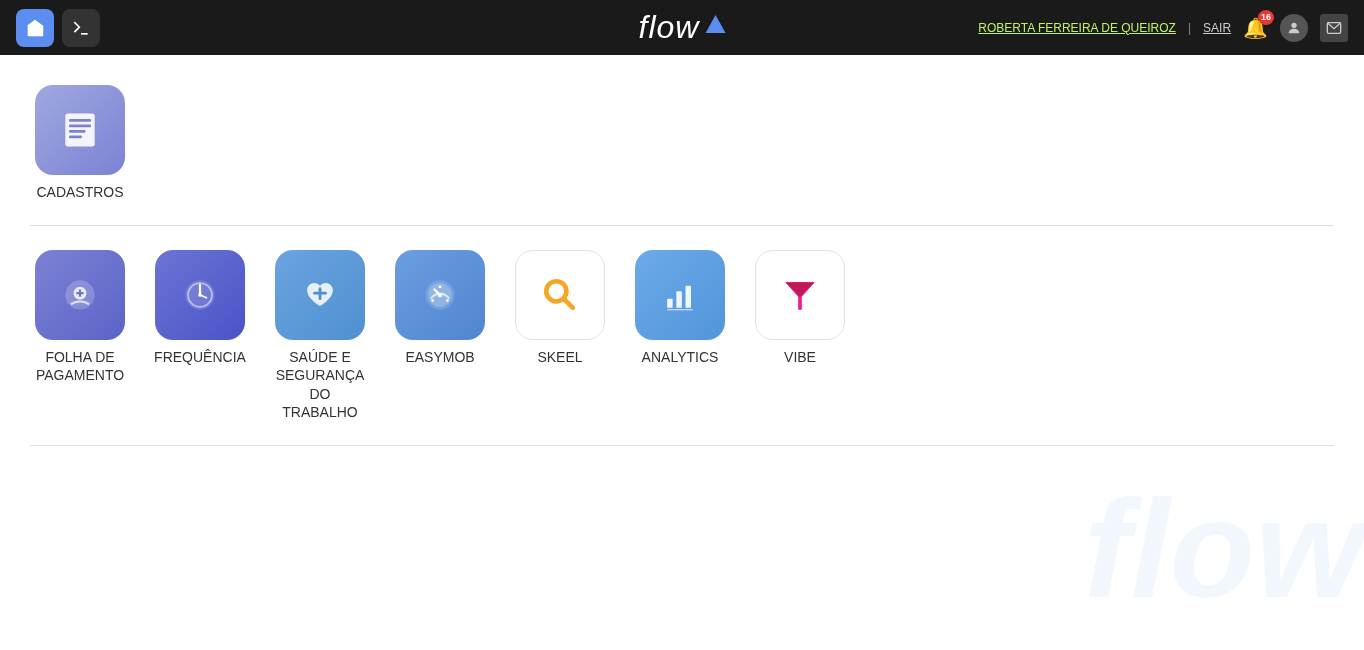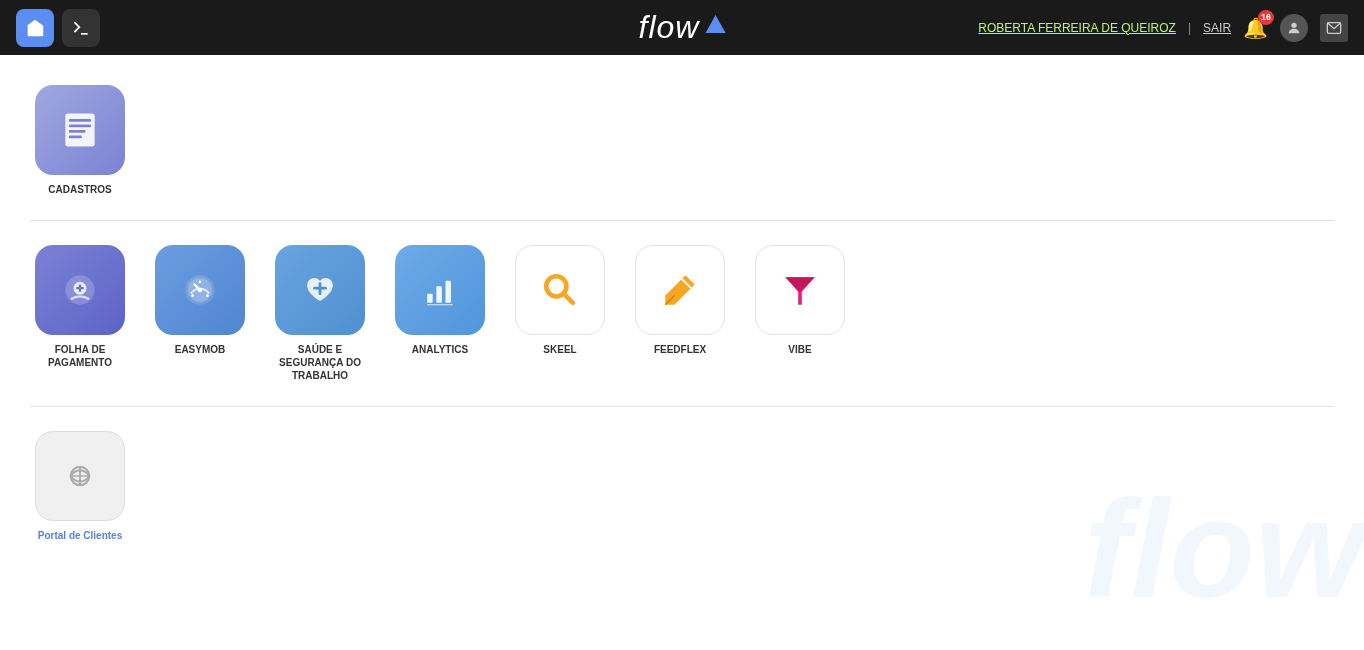--- a/index.html
+++ b/index.html
@@ -136,25 +136,25 @@
     .app-icon {
       width: 90px; height: 90px;
       border-radius: 18px;
       display: flex;
       align-items: center;
       justify-content: center;
       margin-bottom: 8px;
       font-size: 36px;
     }
     .app-label {
-      font-size: 10px;
+      font-size: 14px;
       text-align: center;
       color: #333;
       line-height: 1.3;
-      font-weight: bold;
+      font-weight: normal;
       text-transform: uppercase;
     }
 
     
     .icon-cadastros { background: linear-gradient(135deg, #a0a8e0, #7b82d4); }
     .icon-folha { background: linear-gradient(135deg, #7b82d4, #5c63c7); }
     .icon-frequencia { background: linear-gradient(135deg, #6b75d4, #4a53c7); }
     .icon-beneficios { background: linear-gradient(135deg, #7b6fdf, #6a5fd4); }
     .icon-saude { background: linear-gradient(135deg, #6aa3e0, #5090d0); }
     .icon-easymob { background: linear-gradient(135deg, #6b9de0, #5085d0); }
@@ -260,84 +260,85 @@
           <svg width="44" height="44" viewBox="0 0 48 48">
             <circle cx="24" cy="24" r="16" fill="rgba(255,255,255,0.2)"></circle>
             <circle cx="24" cy="22" r="7" fill="rgba(255,255,255,0.85)" stroke="none"></circle>
             <path d="M24 18 v8 M20 22 h8" stroke="#6b75d4" stroke-width="2.5" fill="none"></path>
             <path d="M14 34 Q24 28 34 34" stroke="rgba(255,255,255,0.7)" stroke-width="2.5" fill="none"></path>
           </svg>
         </div>
         <span class="app-label">FOLHA DE PAGAMENTO</span>
       </div>
 
-
+      <div class="app-item">
+        <div class="app-icon icon-frequencia">
+          <svg width="44" height="44" viewBox="0 0 48 48">
+            <circle cx="24" cy="24" r="16" fill="rgba(255,255,255,0.15)"></circle>
+            <circle cx="24" cy="24" r="13" fill="none" stroke="rgba(255,255,255,0.5)" stroke-width="2"></circle>
+            <circle cx="24" cy="24" r="2" fill="white"></circle>
+            <line x1="24" y1="24" x2="24" y2="13" stroke="white" stroke-width="2.5" stroke-linecap="round"></line>
+            <line x1="24" y1="24" x2="31" y2="27" stroke="white" stroke-width="2" stroke-linecap="round"></line>
+          </svg>
+        </div>
+        <span class="app-label">FREQUÊNCIA</span>
+      </div>
+
+
+      <div class="app-item">
+        <div class="app-icon icon-saude">
+          <svg width="44" height="44" viewBox="0 0 48 48">
+            <path d="M24 36 C24 36 10 28 10 19 C10 14 14 11 18 11 C21 11 23 13 24 14 C25 13 27 11 30 11 C34 11 38 14 38 19 C38 28 24 36 24 36Z" fill="rgba(255,255,255,0.85)"></path>
+            <line x1="24" y1="17" x2="24" y2="28" stroke="#5090d0" stroke-width="3" stroke-linecap="round"></line>
+            <line x1="18" y1="22" x2="30" y2="22" stroke="#5090d0" stroke-width="3" stroke-linecap="round"></line>
+          </svg>
+        </div>
+        <span class="app-label">SAÚDE E SEGURANÇA DO TRABALHO</span>
+      </div>
 
       <div class="app-item">
         <div class="app-icon icon-easymob">
           <svg width="44" height="44" viewBox="0 0 48 48">
             <circle cx="24" cy="24" r="16" fill="rgba(255,255,255,0.15)"></circle>
             <circle cx="24" cy="24" r="13" fill="rgba(255,255,255,0.2)"></circle>
 
             <path d="M14 28 A12 12 0 0 1 34 28" stroke="rgba(255,255,255,0.7)" stroke-width="2" fill="none"></path>
             <line x1="24" y1="24" x2="18" y2="18" stroke="white" stroke-width="2.5" stroke-linecap="round"></line>
             <circle cx="24" cy="24" r="2.5" fill="white"></circle>
 
             <circle cx="16" cy="30" r="1.5" fill="white"></circle>
             <circle cx="24" cy="15" r="1.5" fill="white"></circle>
             <circle cx="32" cy="30" r="1.5" fill="white"></circle>
           </svg>
         </div>
         <span class="app-label">EASYMOB</span>
       </div>
 
       <div class="app-item">
-        <div class="app-icon icon-saude">
-          <svg width="44" height="44" viewBox="0 0 48 48">
-            <path d="M24 36 C24 36 10 28 10 19 C10 14 14 11 18 11 C21 11 23 13 24 14 C25 13 27 11 30 11 C34 11 38 14 38 19 C38 28 24 36 24 36Z" fill="rgba(255,255,255,0.85)"></path>
-            <line x1="24" y1="17" x2="24" y2="28" stroke="#5090d0" stroke-width="3" stroke-linecap="round"></line>
-            <line x1="18" y1="22" x2="30" y2="22" stroke="#5090d0" stroke-width="3" stroke-linecap="round"></line>
-          </svg>
-        </div>
-        <span class="app-label">SAÚDE E SEGURANÇA DO TRABALHO</span>
+        <div class="app-icon icon-skeel">
+          <svg width="44" height="44" viewBox="0 0 48 48">
+            <circle cx="20" cy="20" r="11" fill="none" stroke="#f5a623" stroke-width="5"></circle>
+            <line x1="28" y1="28" x2="38" y2="38" stroke="#f5a623" stroke-width="5" stroke-linecap="round"></line>
+          </svg>
+        </div>
+        <span class="app-label">SKEEL</span>
       </div>
 
       <div class="app-item">
         <div class="app-icon icon-analytics">
           <svg width="44" height="44" viewBox="0 0 48 48">
             <rect x="10" y="28" width="6" height="10" rx="1" fill="rgba(255,255,255,0.9)"></rect>
             <rect x="20" y="20" width="6" height="18" rx="1" fill="rgba(255,255,255,0.9)"></rect>
             <rect x="30" y="14" width="6" height="24" rx="1" fill="rgba(255,255,255,0.9)"></rect>
             <line x1="10" y1="40" x2="38" y2="40" stroke="rgba(255,255,255,0.6)" stroke-width="1.5"></line>
           </svg>
         </div>
         <span class="app-label">ANALYTICS</span>
       </div>
 
-      <div class="app-item">
-        <div class="app-icon icon-skeel">
-          <svg width="44" height="44" viewBox="0 0 48 48">
-            <circle cx="20" cy="20" r="11" fill="none" stroke="#f5a623" stroke-width="5"></circle>
-            <line x1="28" y1="28" x2="38" y2="38" stroke="#f5a623" stroke-width="5" stroke-linecap="round"></line>
-          </svg>
-        </div>
-        <span class="app-label">SKEEL</span>
-      </div>
-
-      <div class="app-item">
-        <div class="app-icon icon-feedflex">
-          <svg width="44" height="44" viewBox="0 0 48 48">
-
-            <path d="M30 8 L40 18 L18 40 L8 40 L8 30 Z" fill="#f5a623"></path>
-            <path d="M26 12 L36 22" stroke="white" stroke-width="2" fill="none"></path>
-            <path d="M8 40 L18 30" stroke="#d4800a" stroke-width="1.5" fill="none"></path>
-          </svg>
-        </div>
-        <span class="app-label">FEEDFLEX</span>
-      </div>
 
       <div class="app-item">
         <div class="app-icon icon-vibe">
           <svg width="44" height="44" viewBox="0 0 48 48">
 
             <path d="M8 10 L24 28 L24 40 L40 10 Z" fill="none"></path>
             <path d="M8 10 L40 10 L26 26 L26 40 L22 40 L22 26 Z" fill="#e91e8c"></path>
 
             <path d="M8 10 L24 26 L40 10 Z" fill="#c2185b"></path>
           </svg>
@@ -346,32 +347,20 @@
       </div>
 
     </div>
   </div>
 
   <hr class="section-divider">
 
   <div class="section">
     <div class="app-grid">
 
-      <div class="app-item">
-        <div class="app-icon icon-gray">
-          <svg width="44" height="44" viewBox="0 0 48 48" fill="none">
-            <circle cx="24" cy="24" r="10" stroke="#aaa" stroke-width="2.5"></circle>
-            <line x1="24" y1="14" x2="24" y2="34" stroke="#aaa" stroke-width="2"></line>
-            <path d="M14 24 Q18 18 24 18 Q30 18 34 24" stroke="#aaa" stroke-width="2" fill="none"></path>
-            <path d="M14 24 Q18 30 24 30 Q30 30 34 24" stroke="#aaa" stroke-width="2" fill="none"></path>
-            <line x1="14" y1="24" x2="34" y2="24" stroke="#aaa" stroke-width="1.5"></line>
-          </svg>
-        </div>
-        <span class="app-label app-label-link">Portal de Clientes</span>
-      </div>
 
 
 
     </div>
   </div>
 
   <div class="watermark">flow</div>
 
 </div>
 

